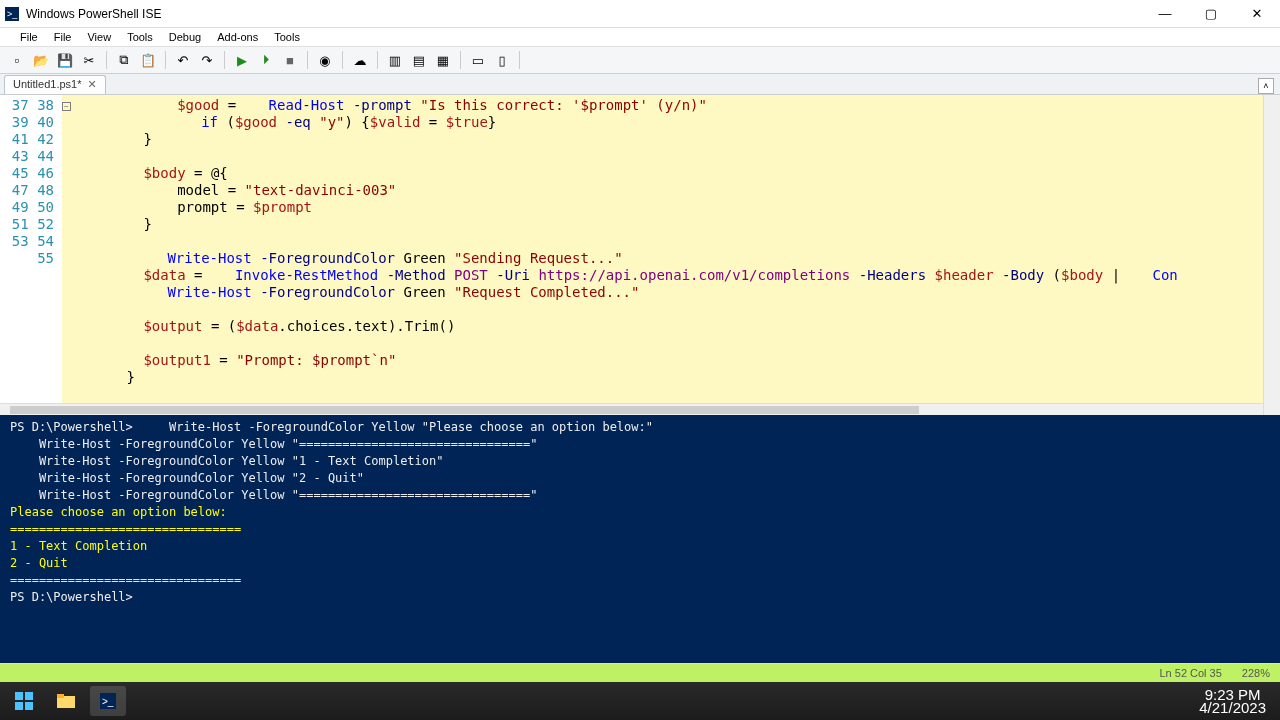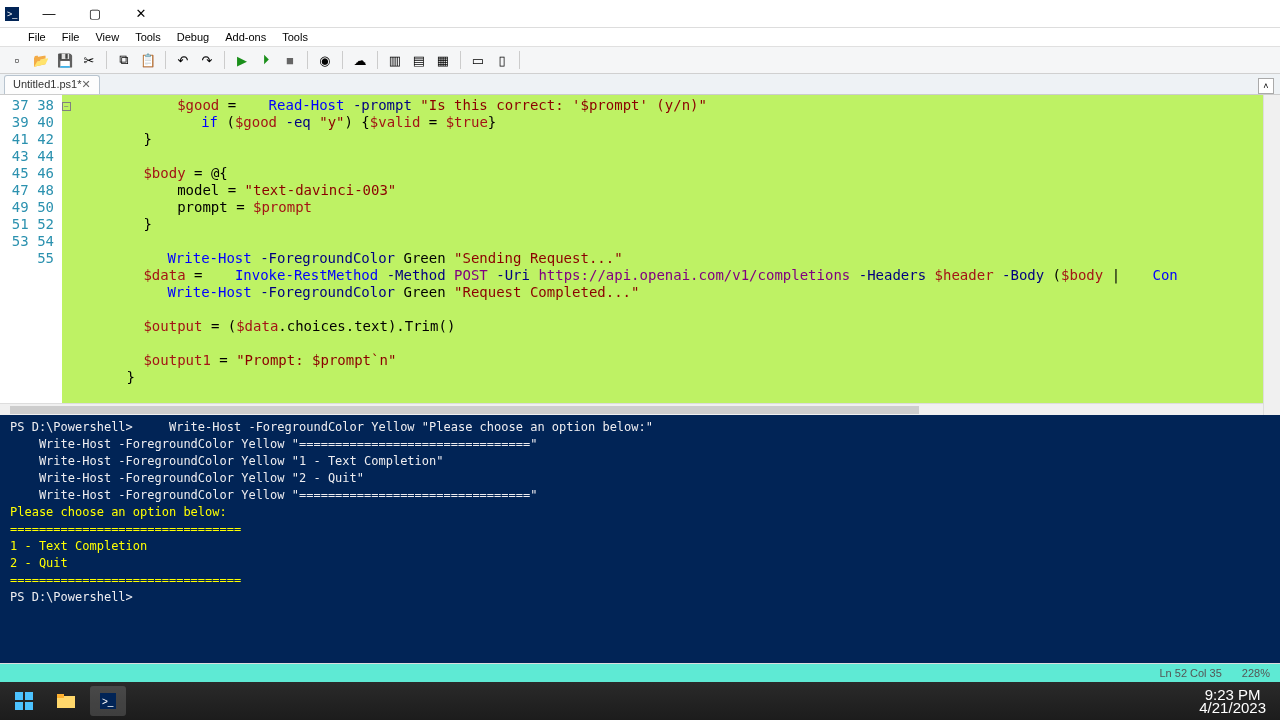--- a/index.html
+++ b/index.html
@@ -20,21 +20,21 @@
   padding-left:4px;
 }
 .titlebar .icon { width:16px;height:16px;margin-right:6px;display:flex;align-items:center;justify-content:center; }
 .titlebar .title { font-size:12px;color:#000;flex:1; }
 .win-btns { display:flex;height:100%; }
 .win-btn { width:46px;display:flex;align-items:center;justify-content:center;font-size:13px;color:#000;cursor:pointer; }
 
 
 .menubar {
   height:20px;background:#fff;display:flex;align-items:stretch;
-  padding-left:20px;font-size:11px;
+  padding-left:12px;font-size:11px;
   border-bottom:1px solid #e0e0e0;
 }
 .menu-item { padding:2px 8px;color:#000;cursor:pointer;display:flex;align-items:center; }
 
 
 .toolbar {
   height:28px;background:#f5f6f7;display:flex;align-items:center;
   padding:0 6px;gap:2px;border-bottom:1px solid #d0d0d0;
 }
 .tbtn {
@@ -44,27 +44,27 @@
 .tsep { width:1px;height:18px;background:#ccc;margin:0 4px; }
 
 
 .tabbar {
   height:22px;background:#eef2f5;display:flex;align-items:flex-end;
   padding-left:4px;border-bottom:1px solid #ccc;position:relative;
 }
 .tab {
   background:#fdfdfd;border:1px solid #b8c4cf;border-bottom:none;
   border-radius:3px 3px 0 0;padding:2px 8px 3px 8px;font-size:11px;
-  display:flex;align-items:center;gap:0;color:#333;cursor:pointer;
+  display:flex;align-items:center;gap:6px;color:#333;cursor:pointer;
 }
 .tab-close { font-size:11px;color:#666;cursor:pointer; }
 .collapse-btn { margin-left:auto;margin-right:6px;width:16px;height:16px;border:1px solid #aaa;display:flex;align-items:center;justify-content:center;font-size:9px;cursor:pointer;background:#fff; }
 
 
-.editor-area { flex:0 0 320px;background:#bef264;display:flex;overflow:hidden;position:relative; }
+.editor-area { flex:0 0 320px;background:#fef9c3;display:flex;overflow:hidden;position:relative; }
 .gutter { width:62px;background:#fff;font-family:Consolas,monospace;font-size:14px;color:#2b91af;text-align:right;padding-right:8px;line-height:17px;padding-top:2px; }
 .fold-col { width:14px;font-family:Consolas,monospace;font-size:10px;color:#808080;line-height:17px;padding-top:2px; }
 .fold-mark { border:1px solid #808080;width:9px;height:9px;display:inline-flex;align-items:center;justify-content:center;font-size:8px;line-height:0;margin-top:3px; }
 .code { flex:1;font-family:Consolas,monospace;font-size:14px;line-height:17px;white-space:pre;padding-top:2px;overflow:hidden;color:#000; }
 .code .var { color:#a31515; }
 .code .cmd { color:#0000ff;padding-left:24px; }
 .code .param { color:#000080;text-align:right; }
 .code .str { color:#8b0000; }
 .code .num { color:#800080; }
 .editor-scroll { width:17px;background:#f0f0f0;border-left:1px solid #ddd; }
@@ -74,21 +74,21 @@
 
 .console {
   background:#012456;font-family:Consolas,monospace;font-size:12px;
   line-height:17px;color:#eeedf0;padding:4px 10px 4px 10px;height:262px;
   white-space:pre;overflow:hidden;position:relative;
 }
 .console .yel { color:#ffff00; }
 
 
 .statusbar {
-  height:20px;background:#5eead4;border-top:1px solid #ddd;
+  height:20px;background:#bef264;border-top:1px solid #ddd;
   display:flex;align-items:center;font-size:11px;color:#555;
   padding:0 10px;
 }
 .statusbar .spacer { flex:1; }
 .statusbar .cell { margin-left:20px; }
 
 
 .taskbar {
   height:40px;background:linear-gradient(180deg,#2a2a2a,#1c1c1c);margin-top:auto;
   display:flex;align-items:center;padding:0 6px;gap:6px;
@@ -100,20 +100,21 @@
 </head>
 <body>
 
 <div class="titlebar">
   <div class="icon">
     <svg width="14" height="14" viewBox="0 0 14 14">
         <rect width="14" height="14" fill="#012456"></rect>
         <text x="2" y="10" font-size="9" fill="#fff">&gt;_</text>
       </svg>
   </div>
+  <div class="title">Windows PowerShell ISE</div>
   <div class="win-btns">
     <div class="win-btn">—</div>
     <div class="win-btn">▢</div>
     <div class="win-btn">✕</div>
   </div>
 </div>
 
 <div class="menubar" id="menubar">
     <div class="menu-item">File</div>
     <div class="menu-item">File</div>

